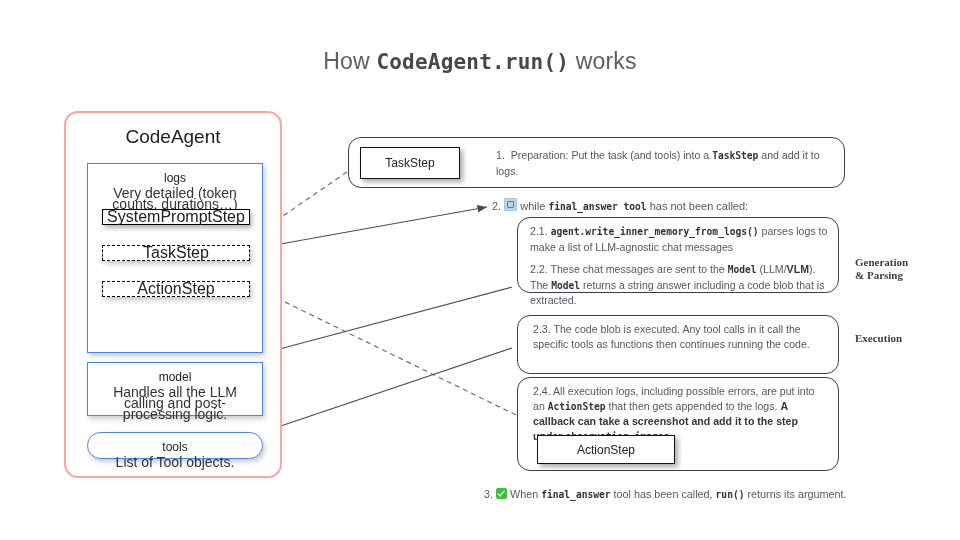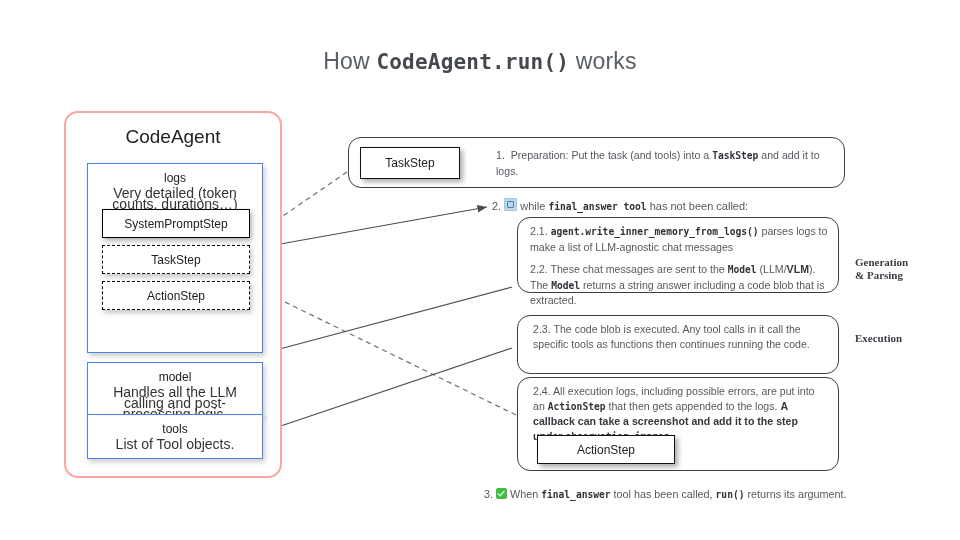--- a/index.html
+++ b/index.html
@@ -31,30 +31,30 @@
   #agent-title{
     position:absolute;left:0;top:13px;width:100%;text-align:center;
     font-size:19px;color:#222;
   }
   .bluebox{
     position:absolute;border:1.5px solid #4a86e8;background:#fff;
     box-sizing:border-box;box-shadow:2px 3px 5px rgba(0,0,0,.20);
   }
   #logs-box{left:21px;top:50px;width:176px;height:190px;}
   #model-box{left:21px;top:249px;width:176px;height:54px;}
-  #tools-box{left:21px;top:301px;width:176px;height:45px;}
+  #tools-box{left:21px;top:319px;width:176px;height:27px;border-radius:19px;}
 
   .box-title{text-align:center;font-size:12px;color:#222;margin-top:5px;line-height:18px;}
   .box-sub{text-align:center;font-size:14px;color:#333;line-height:11px;margin-top:1px;padding:0 6px;}
 
   .stepbox{
-    position:absolute;left:14px;width:148px;height:29px;
+    position:absolute;left:14px;width:148px;height:16px;
     background:#fff;box-sizing:border-box;
     display:flex;align-items:center;justify-content:center;
-    font-size:12px;color:#222;
+    font-size:16px;color:#222;
   }
   .solidbox{border:1.7px solid #000;box-shadow:2px 3px 5px rgba(0,0,0,.30);}
   .dashbox{border:1.7px dashed #000;box-shadow:2px 3px 5px rgba(0,0,0,.22);}
   #sysprompt-step{top:45px;}
   #task-step{top:81px;}
   #action-step{top:117px;}
 
   
   .card{
     position:absolute;background:#fff;box-sizing:border-box;

